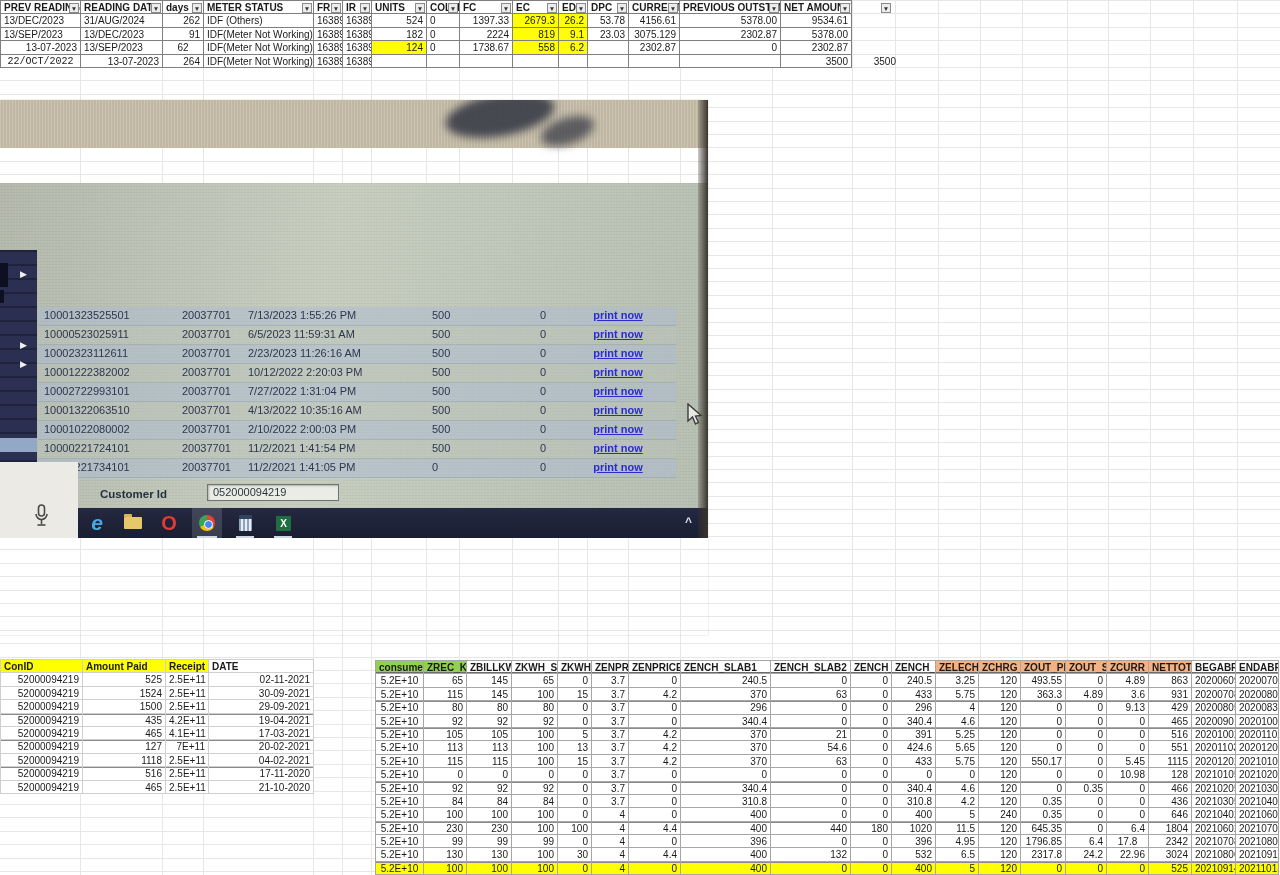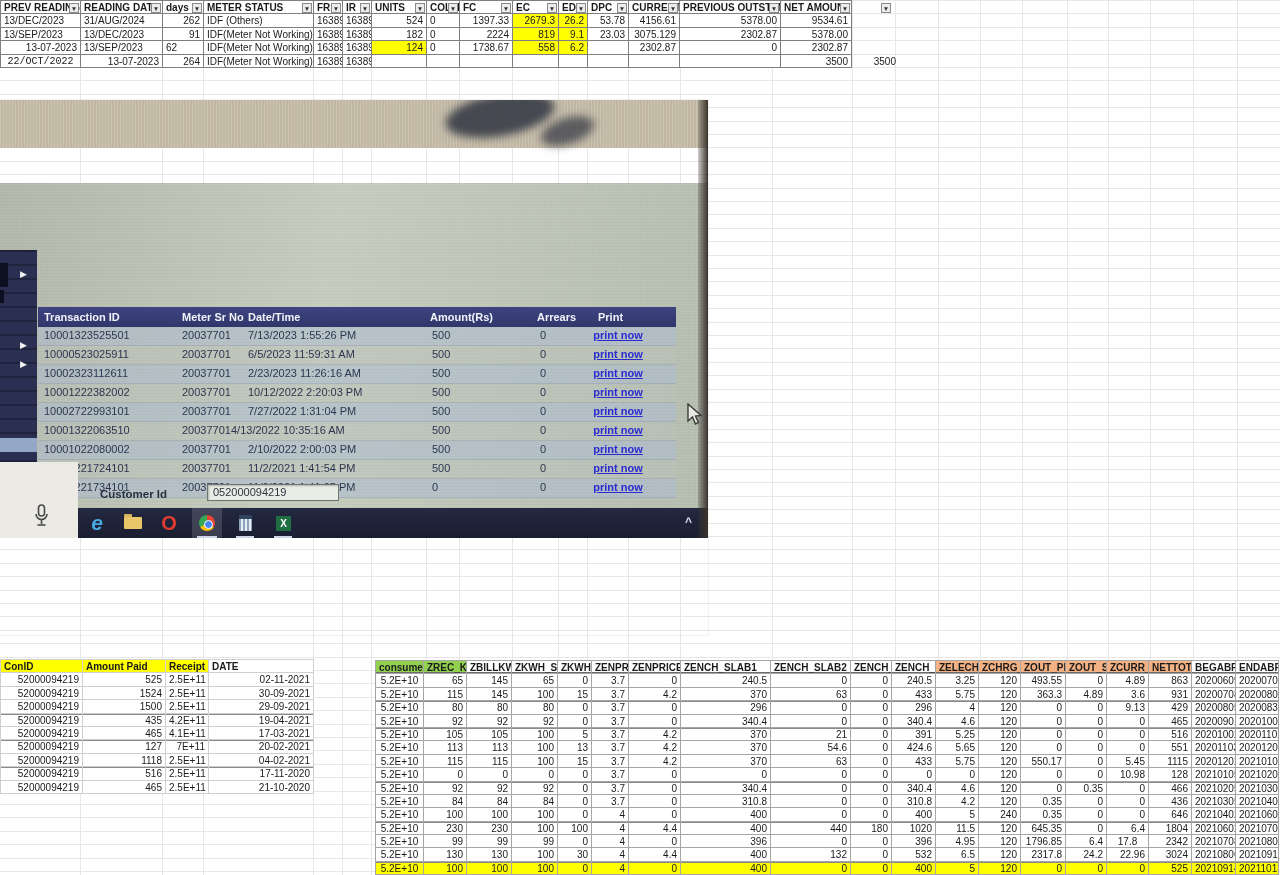--- a/index.html
+++ b/index.html
@@ -174,21 +174,21 @@
       <div class="scell" style="width: 46px; text-align: right; background: rgb(255, 255, 0);">819</div>
       <div class="scell" style="width: 29px; text-align: right; background: rgb(255, 255, 0);">9.1</div>
       <div class="scell" style="width: 41px; text-align: right;">23.03</div>
       <div class="scell" style="width: 51px; text-align: right;">3075.129</div>
       <div class="scell" style="width: 101px; text-align: right;">2302.87</div>
       <div class="scell" style="width: 71px; text-align: right;">5378.00</div>
     </div>
     <div class="srow">
       <div class="scell" style="width: 80px; text-align: right;">13-07-2023</div>
       <div class="scell" style="width: 82px; text-align: left;">13/SEP/2023</div>
-      <div class="scell" style="width: 41px; text-align: left;">62</div>
+      <div class="scell" style="width: 41px; text-align: center;">62</div>
       <div class="scell" style="width: 110px; text-align: left;">IDF(Meter Not Working)</div>
       <div class="scell" style="width: 29px; text-align: right;">16389</div>
       <div class="scell" style="width: 29px; text-align: right;">16389</div>
       <div class="scell" style="width: 55px; text-align: right; background: rgb(255, 255, 0);">124</div>
       <div class="scell" style="width: 33px; text-align: left;">0</div>
       <div class="scell" style="width: 53px; text-align: right;">1738.67</div>
       <div class="scell" style="width: 46px; text-align: right; background: rgb(255, 255, 0);">558</div>
       <div class="scell" style="width: 29px; text-align: right; background: rgb(255, 255, 0);">6.2</div>
       <div class="scell" style="width: 41px; text-align: right;"></div>
       <div class="scell" style="width: 51px; text-align: right;">2302.87</div>
@@ -225,28 +225,20 @@
   <div class="sidebar"></div>
   <div class="side-nub" style="left:0;top:163px;width:8px;height:24px;"></div>
   <div class="side-nub" style="left:0;top:190px;width:4px;height:13px;"></div>
   <div class="side-arrow" style="top:169px;">▶</div>
   <div class="side-arrow" style="top:240px;">▶</div>
   <div class="side-arrow" style="top:259px;">▶</div>
   <div class="side-band"></div>
 
 
   <div class="tok-table">
-    <div class="tok-head">
-        <span style="left: 6px;">Transaction ID</span>
-        <span style="left: 144px;">Meter Sr No</span>
-        <span style="left: 210px;">Date/Time</span>
-        <span style="left: 392px;">Amount(Rs)</span>
-        <span style="left: 499px;">Arrears</span>
-        <span style="left: 560px;">Print</span>
-      </div>
     <div id="tok-rows">
         <div class="tok-row">
           <span style="left: 6px; width: 130px; text-align: left;">10001323525501</span>
           <span style="left: 144px; width: 64px; text-align: left;">20037701</span>
           <span style="left: 210px; width: 180px; text-align: left;">7/13/2023 1:55:26 PM</span>
           <span style="left: 394px; width: 60px; text-align: left;">500</span>
           <span style="left: 480px; width: 50px; text-align: center;">0</span>
           <span class="print-link" style="left: 528px; width: 104px; text-align: center;">print now</span>
         </div>
         <div class="tok-row">
@@ -277,21 +269,21 @@
           <span style="left: 6px; width: 130px; text-align: left;">10002722993101</span>
           <span style="left: 144px; width: 64px; text-align: left;">20037701</span>
           <span style="left: 210px; width: 180px; text-align: left;">7/27/2022 1:31:04 PM</span>
           <span style="left: 394px; width: 60px; text-align: left;">500</span>
           <span style="left: 480px; width: 50px; text-align: center;">0</span>
           <span class="print-link" style="left: 528px; width: 104px; text-align: center;">print now</span>
         </div>
         <div class="tok-row">
           <span style="left: 6px; width: 130px; text-align: left;">10001322063510</span>
           <span style="left: 144px; width: 64px; text-align: left;">20037701</span>
-          <span style="left: 193px; width: 180px; text-align: left;">4/13/2022 10:35:16 AM</span>
+          <span style="left: 210px; width: 180px; text-align: left;">4/13/2022 10:35:16 AM</span>
           <span style="left: 394px; width: 60px; text-align: left;">500</span>
           <span style="left: 480px; width: 50px; text-align: center;">0</span>
           <span class="print-link" style="left: 528px; width: 104px; text-align: center;">print now</span>
         </div>
         <div class="tok-row">
           <span style="left: 6px; width: 130px; text-align: left;">10001022080002</span>
           <span style="left: 144px; width: 64px; text-align: left;">20037701</span>
           <span style="left: 210px; width: 180px; text-align: left;">2/10/2022 2:00:03 PM</span>
           <span style="left: 394px; width: 60px; text-align: left;">500</span>
           <span style="left: 480px; width: 50px; text-align: center;">0</span>

